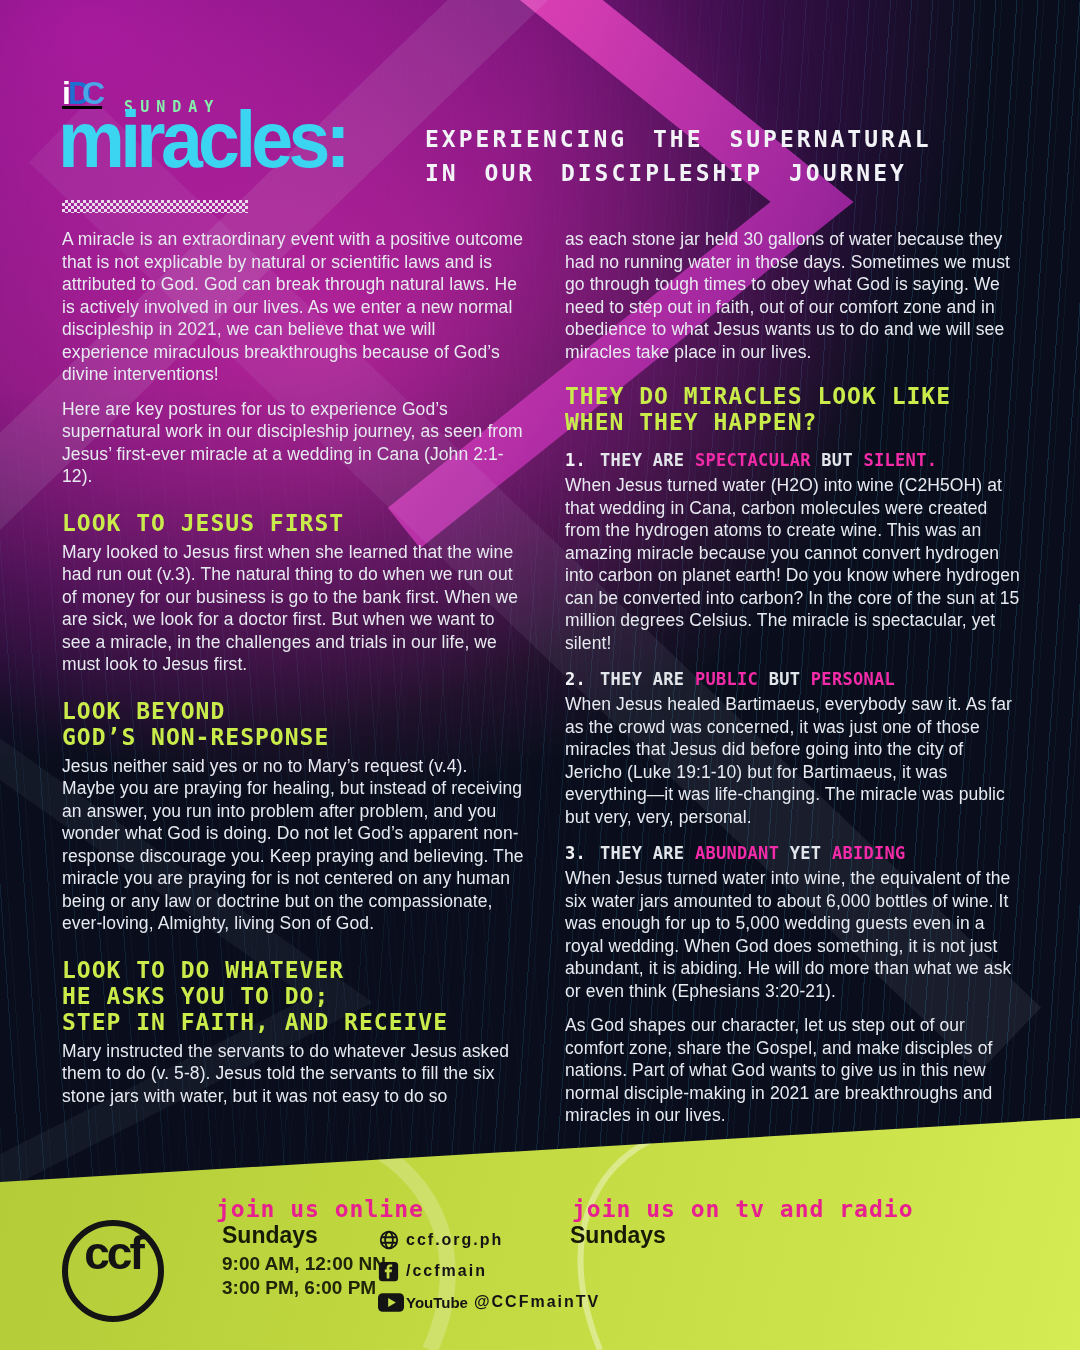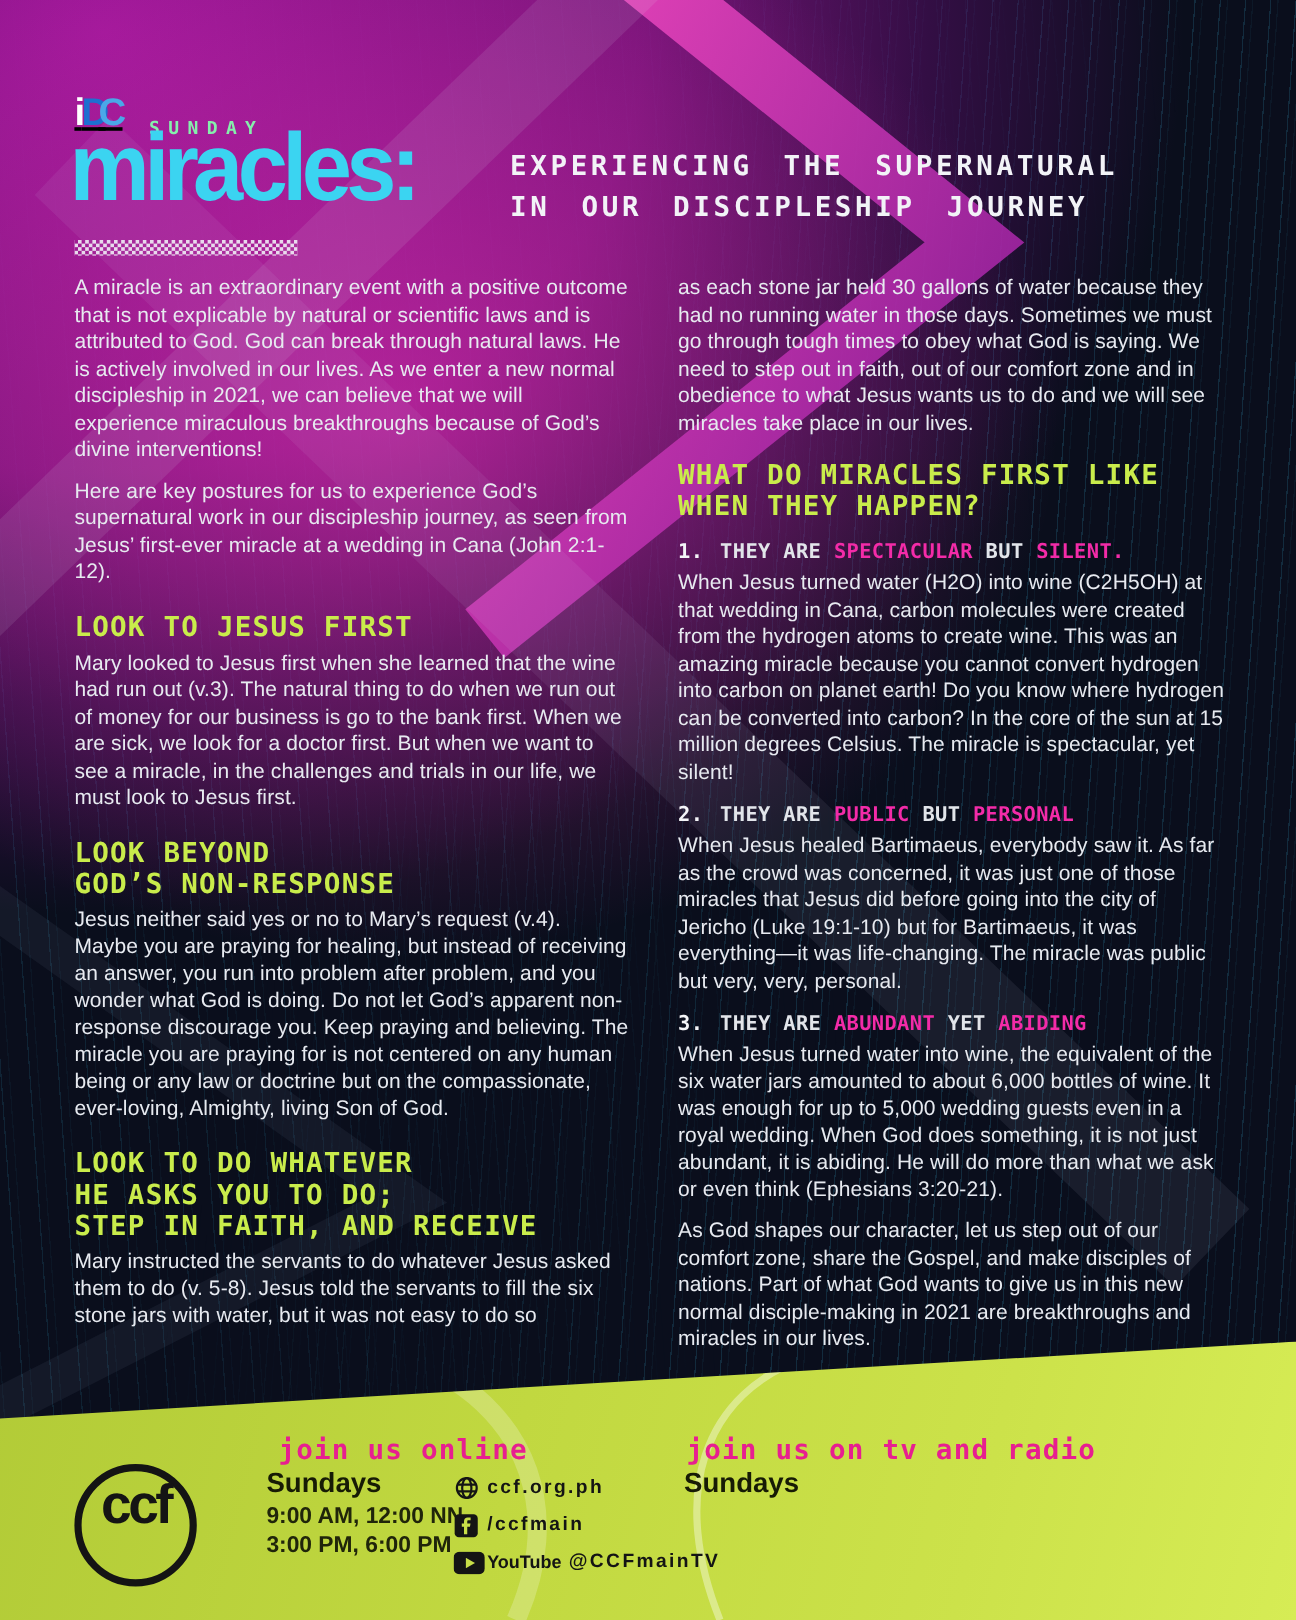--- a/index.html
+++ b/index.html
@@ -63,21 +63,21 @@
   .footer{position:absolute;left:0;top:1100px;width:1080px;height:250px;
     background:linear-gradient(104deg,#b2cb37 0%,#c1d840 40%,#cce24a 75%,#d6ec55 100%);
     clip-path:polygon(0 82px,1080px 18px,1080px 250px,0 250px);color:#1f2407;}
   .footer svg.swoosh{position:absolute;inset:0;}
   .ccf-logo{position:absolute;left:62px;top:120px;width:102px;height:102px;
     border:6px solid #141414;border-radius:50%;box-sizing:border-box;
     display:flex;justify-content:center;}
   .ccf-logo span{font-weight:bold;font-size:46px;letter-spacing:-3px;color:#141414;}
   .join{position:absolute;margin:0;color:#e71f90;font-family:"DejaVu Sans Mono",monospace;
     font-weight:bold;font-size:23px;letter-spacing:1px;}
-  .join.online{left:232px;top:96px;}
+  .join.online{left:216px;top:96px;}
   .join.tvradio{left:572px;top:96px;}
   .sundays{position:absolute;font-weight:bold;font-size:23px;color:#171b05;}
   .sundays.online{left:222px;top:122px;}
   .sundays.tvradio{left:570px;top:122px;}
   .times{position:absolute;left:222px;top:152px;font-size:19px;line-height:24px;color:#20250a;font-weight:bold;}
   .links{position:absolute;left:378px;top:128px;}
   .link-row{display:flex;align-items:center;margin-bottom:7px;height:24px;}
   .link-row .icon{display:inline-flex;width:28px;justify-content:flex-start;}
   .link-text{font-size:16px;letter-spacing:2px;font-weight:bold;color:#141414;}
   .yt-word{font-weight:bold;font-size:15px;margin-right:6px;color:#141414;letter-spacing:0;}
@@ -140,21 +140,21 @@
             <div>STEP IN FAITH, AND RECEIVE</div>
           </h2>
           <p class="body">Mary instructed the servants to do whatever Jesus asked them to do (v. 5-8). Jesus told the servants to fill the six stone jars with water, but it was not easy to do so</p>
         </div>
       </div>
   </section>
 
   <section class="col right">
     <p class="body">as each stone jar held 30 gallons of water because they had no running water in those days. Sometimes we must go through tough times to obey what God is saying. We need to step out in faith, out of our comfort zone and in obedience to what Jesus wants us to do and we will see miracles take place in our lives.</p>
     <h2 class="green-heading q-head">
-      <div>WHAT DO MIRACLES FIRST LIKE</div>
+      <div>THEY DO MIRACLES LOOK LIKE</div>
       <div>WHEN THEY HAPPEN?</div>
     </h2>
     <div id="numbered-items">
         <div class="item">
           <div class="item-title"><span class="num">1.</span><span class="seg">THEY ARE </span><span class="seg accent">SPECTACULAR</span><span class="seg"> BUT </span><span class="seg accent">SILENT.</span></div>
           <p class="body">When Jesus turned water (H2O) into wine (C2H5OH) at that wedding in Cana, carbon molecules were created from the hydrogen atoms to create wine. This was an amazing miracle because you cannot convert hydrogen into carbon on planet earth! Do you know where hydrogen can be converted into carbon? In the core of the sun at 15 million degrees Celsius. The miracle is spectacular, yet silent!</p>
         </div>
         <div class="item">
           <div class="item-title"><span class="num">2.</span><span class="seg">THEY ARE </span><span class="seg accent">PUBLIC</span><span class="seg"> BUT </span><span class="seg accent">PERSONAL</span></div>
           <p class="body">When Jesus healed Bartimaeus, everybody saw it. As far as the crowd was concerned, it was just one of those miracles that Jesus did before going into the city of Jericho (Luke 19:1-10) but for Bartimaeus, it was everything—it was life-changing. The miracle was public but very, very, personal.</p>

